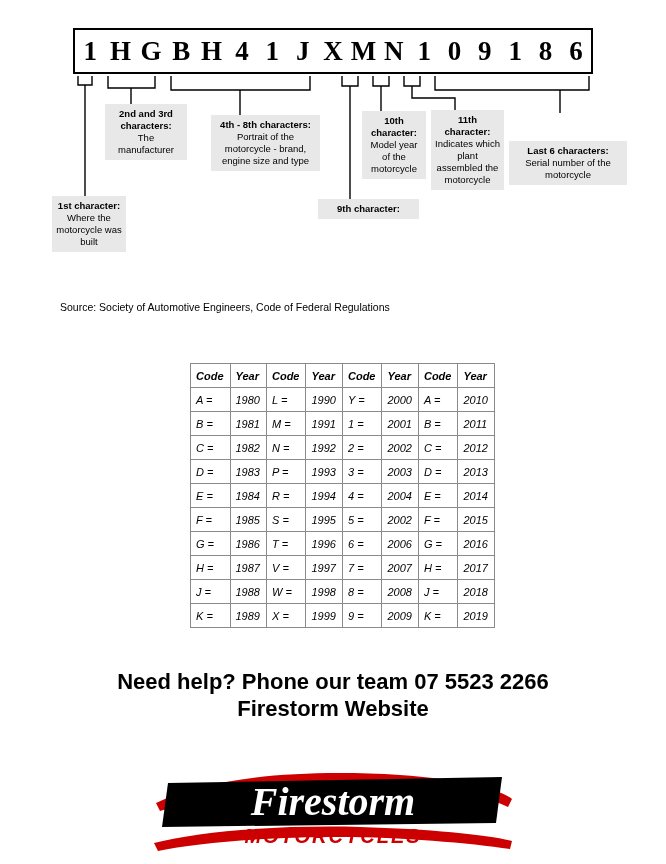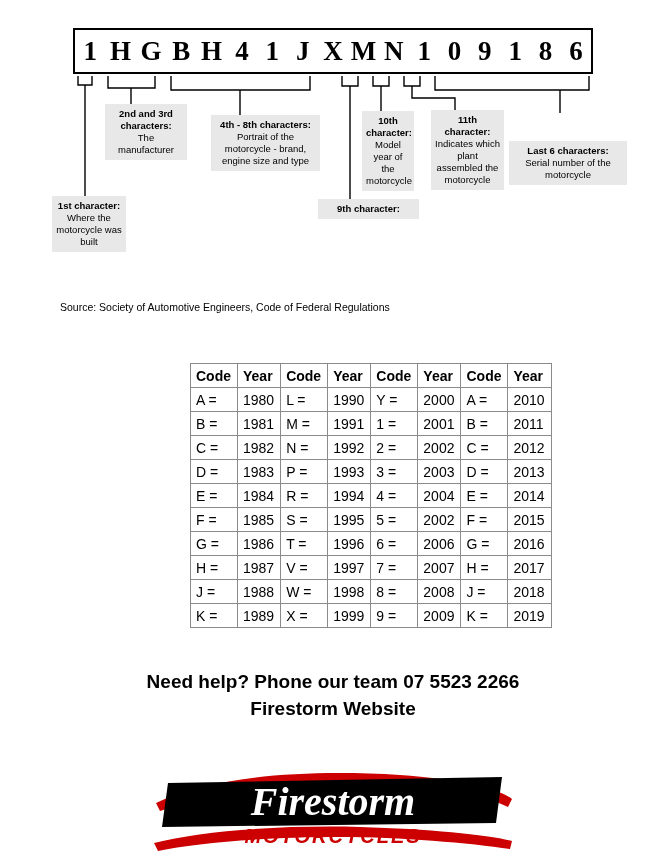--- a/index.html
+++ b/index.html
@@ -65,40 +65,41 @@
     font-weight: bold;
   }
   .callout .body {
     font-weight: normal;
   }
 
   #callout-1st   { left: 52px;  top: 196px; width: 74px; }
   #callout-2nd3rd{ left: 105px; top: 104px; width: 82px; }
   #callout-4th8th{ left: 211px; top: 115px; width: 109px; }
   #callout-9th   { left: 306px; top: 199px; width: 101px; margin-left: 12px; }
-  #callout-10th  { left: 362px; top: 111px; width: 52px; }
+  #callout-10th  { left: 362px; top: 111px; width: 64px; }
   #callout-11th  { left: 431px; top: 110px; width: 73px; }
   #callout-last6 { left: 509px; top: 113px; width: 118px; margin-top: 28px; }
 
   
   #source-line {
     position: absolute;
     left: 60px;
     top: 301px;
     font-size: 10.5px;
     color: #000;
   }
 
   
   #code-table {
     position: absolute;
     left: 190px;
     top: 363px;
     border-collapse: collapse;
-    font-size: 14px;
+    font-size: 11px;
+    font-style: italic;
   }
   #code-table td, #code-table th {
     border: 1px solid #8a8a8a;
     padding: 3px 6px 3px 5px;
     height: 24px;
     text-align: left;
     font-weight: normal;
     white-space: nowrap;
   }
   #code-table thead th {
@@ -108,21 +109,21 @@
   #code-table td.code-col { width: 38px; }
   #code-table td.year-col { width: 32px; }
 
   
   #help-text {
     position: absolute;
     left: 0;
     top: 668px;
     width: 666px;
     text-align: center;
-    font-size: 19px;
+    font-size: 22px;
     font-weight: bold;
     line-height: 27px;
   }
 
   
   #logo {
     position: absolute;
     left: 150px;
     top: 765px;
     width: 366px;

